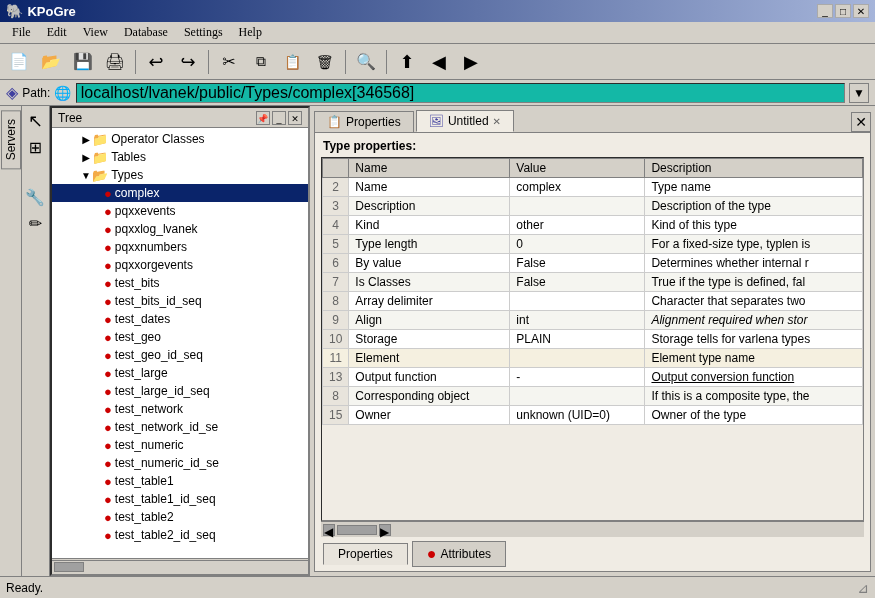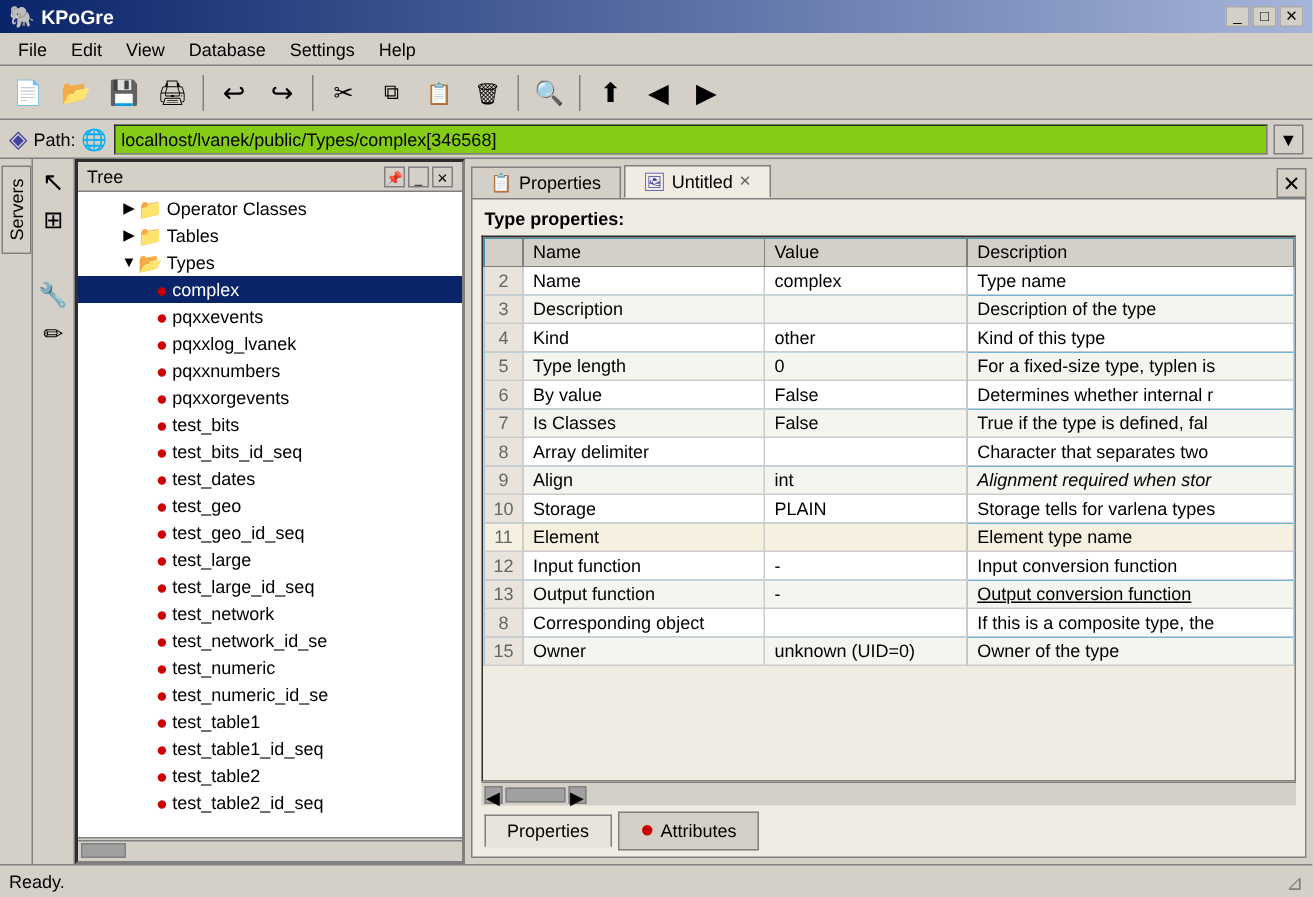--- a/index.html
+++ b/index.html
@@ -29,20 +29,21 @@
       display: flex;
       align-items: center;
       height: 22px;
       border-bottom: 1px solid #808080;
       padding: 0 4px;
     }
     .menu-item {
       padding: 2px 8px;
       cursor: pointer;
       font-size: 12px;
+      font-family: Liberation Serif, serif;
     }
 
     
     .toolbar {
       background: #d4d0c8;
       display: flex;
       align-items: center;
       height: 36px;
       padding: 2px 4px;
       border-bottom: 1px solid #808080;
@@ -66,22 +67,22 @@
       height: 26px;
       padding: 2px 6px;
       border-bottom: 1px solid #808080;
       gap: 4px;
     }
     .path-label { font-size: 12px; }
     .path-input {
       flex: 1;
       height: 20px;
       border: 1px inset #808080;
-      background: #84cc16;
-      font-size: 12px;
+      background: #14b8a6;
+      font-size: 16px;
       padding: 0 4px;
     }
     .path-dropdown {
       width: 20px; height: 20px;
       background: #d4d0c8;
       border: 1px solid #808080;
       cursor: pointer;
       display: flex; align-items: center; justify-content: center;
     }
 
@@ -597,26 +598,20 @@
                 <td>PLAIN</td>
                 <td style="max-width: 200px; overflow: hidden; white-space: nowrap;">Storage tells for varlena types</td>
               </tr>
               <tr class="row-highlighted">
                 <td class="row-num">11</td>
                 <td>Element</td>
                 <td></td>
                 <td style="max-width: 200px; overflow: hidden; white-space: nowrap;">Element type name</td>
               </tr>
               <tr>
-                <td class="row-num">12</td>
-                <td>Input function</td>
-                <td>-</td>
-                <td style="max-width: 200px; overflow: hidden; white-space: nowrap;">Input conversion function</td>
-              </tr>
-              <tr>
                 <td class="row-num">13</td>
                 <td>Output function</td>
                 <td>-</td>
                 <td style="max-width: 200px; overflow: hidden; white-space: nowrap; text-decoration: underline;">Output conversion function</td>
               </tr>
               <tr>
                 <td class="row-num">8</td>
                 <td>Corresponding object</td>
                 <td></td>
                 <td style="max-width: 200px; overflow: hidden; white-space: nowrap;">If this is a composite type, the</td>

